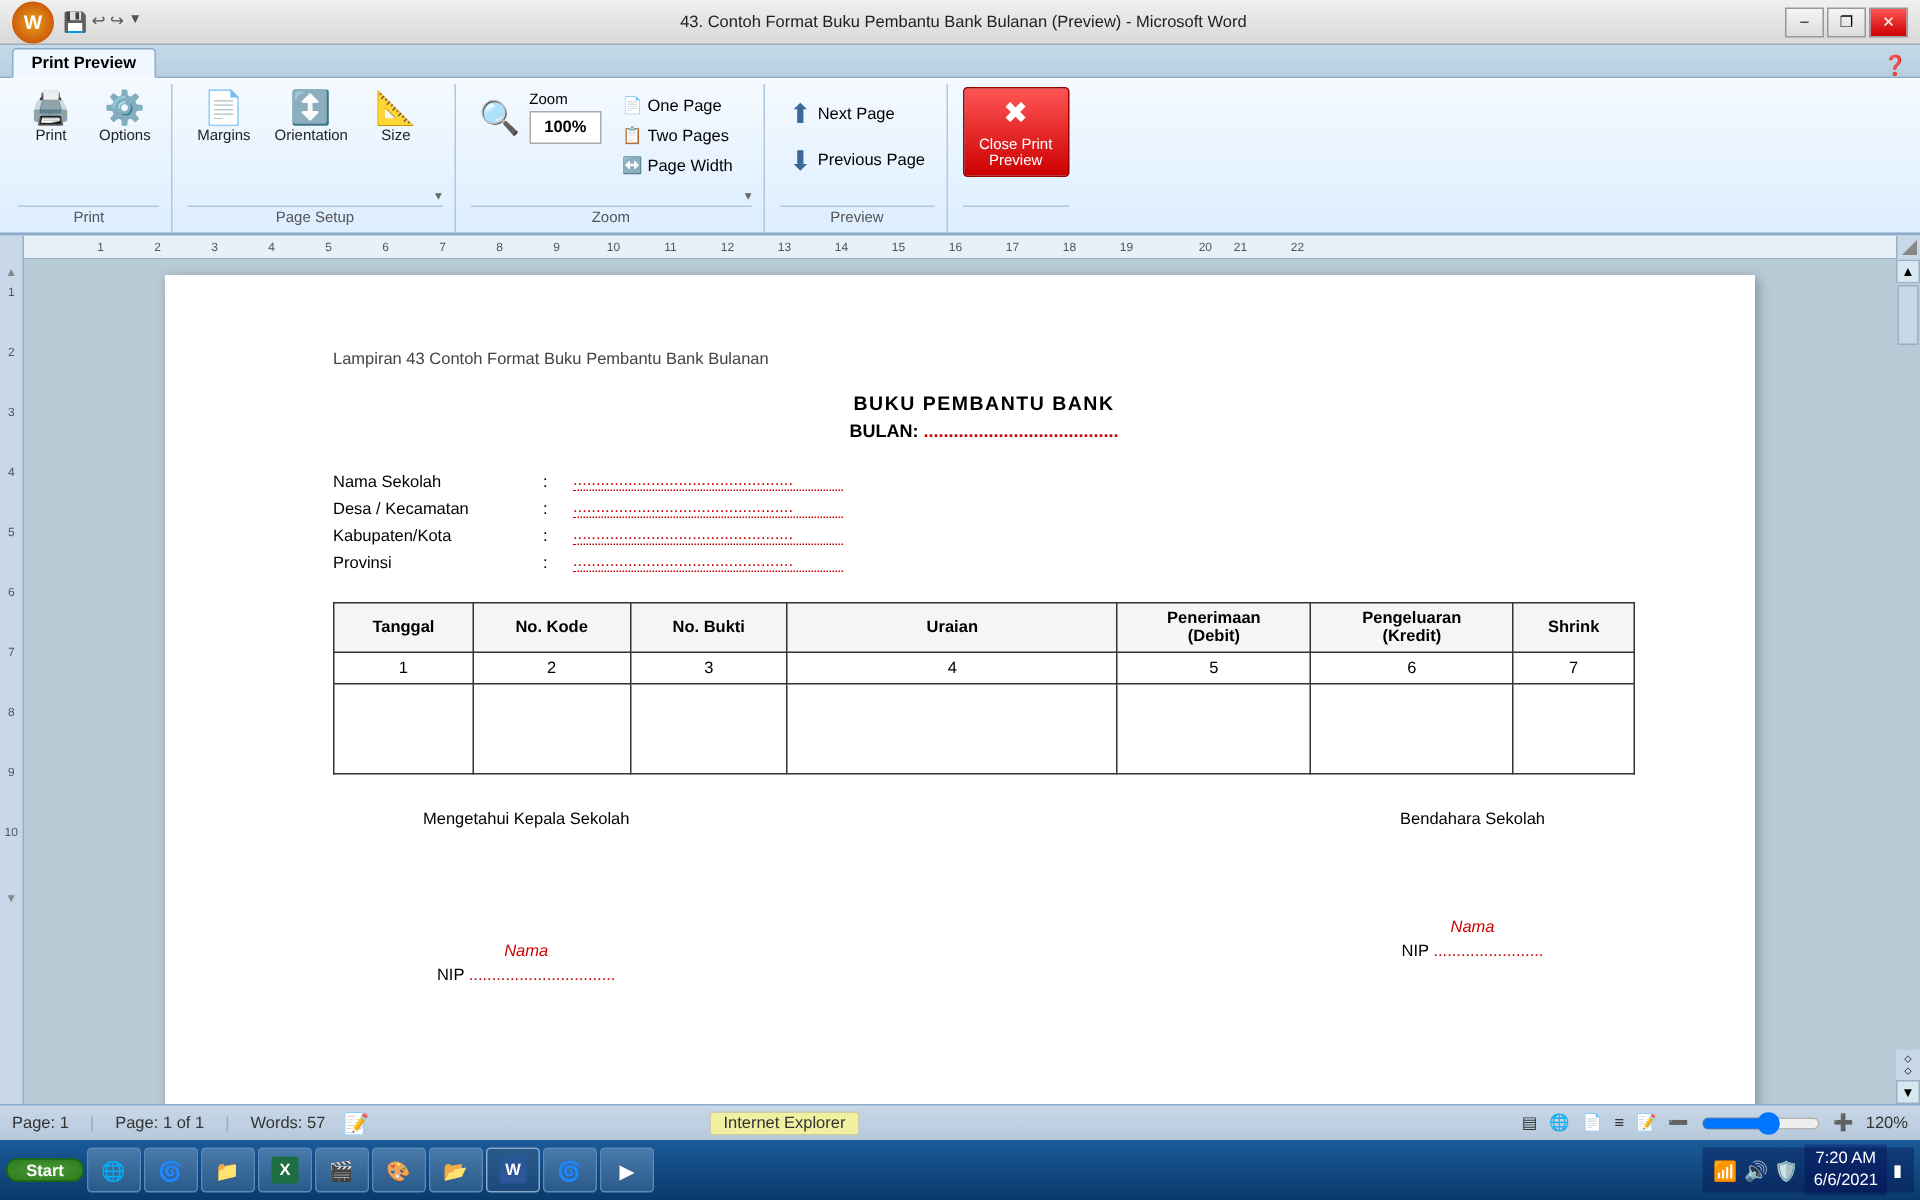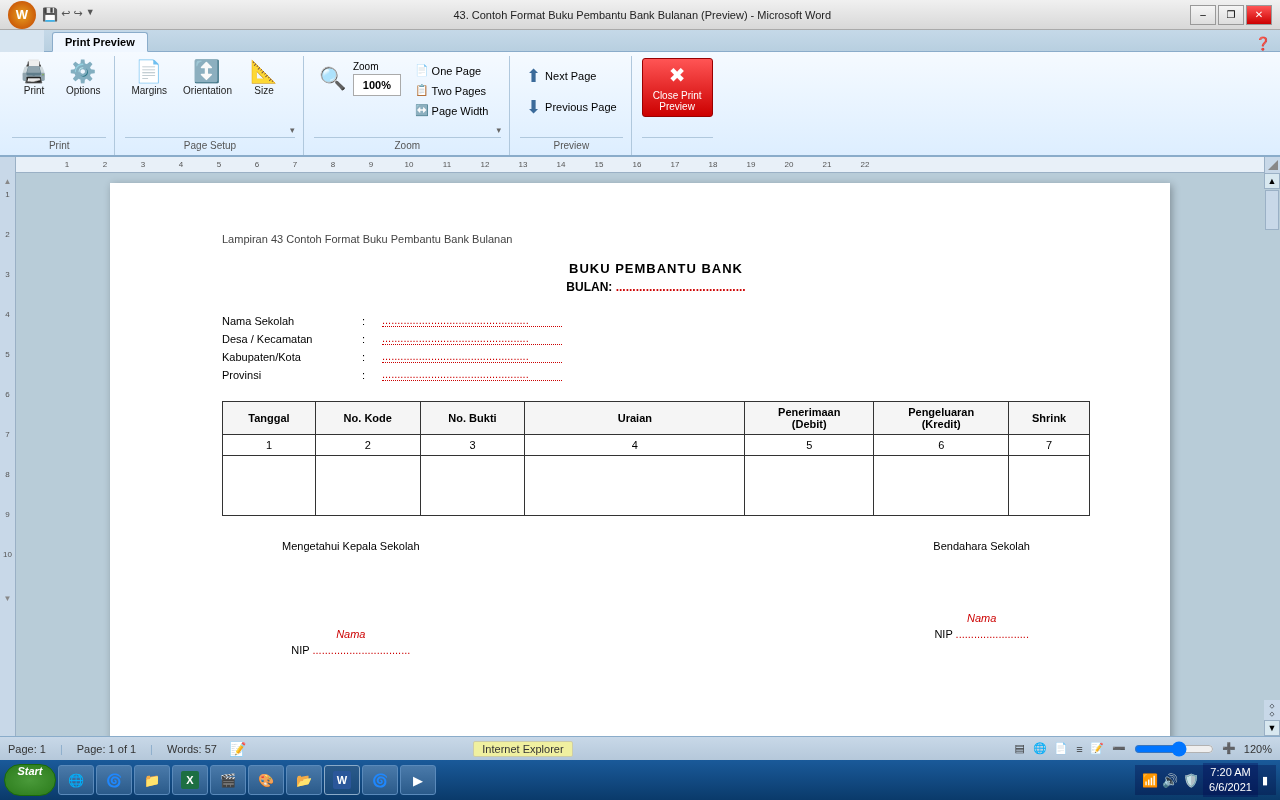--- a/index.html
+++ b/index.html
@@ -27,21 +27,20 @@
     .office-btn { width: 28px; height: 28px; border-radius: 50%; background: radial-gradient(circle, #e8a020, #c04000); display: flex; align-items: center; justify-content: center; color: white; font-weight: bold; font-size: 13px; }
 
     
     .ribbon-tabs {
       height: 22px;
       background: linear-gradient(to bottom, #c5d9e8, #b8cfe0);
       display: flex;
       align-items: flex-end;
       padding-left: 8px;
       border-bottom: 1px solid #8aacca;
-      margin-left: 44px;
     }
     .ribbon-tab {
       padding: 3px 12px;
       font-size: 11px;
       cursor: pointer;
       border-radius: 3px 3px 0 0;
       background: #cce0f0;
       border: 1px solid #8aacca;
       border-bottom: none;
       margin-right: 2px;
@@ -223,27 +222,26 @@
     
     .taskbar {
       height: 40px;
       background: linear-gradient(to bottom, #1a5a9a, #0a3a6a);
       display: flex;
       align-items: center;
       padding: 0 4px;
       gap: 2px;
     }
     .start-btn {
-      width: 52px; height: 32px;
+      width: 52px; height: 16px;
       background: radial-gradient(ellipse, #4a9a3a, #2a7a1a);
       border-radius: 50px;
-      display: flex; align-items: flex-start; justify-content: center;
+      display: flex; align-items: flex-end; justify-content: center;
       color: white; font-weight: bold; font-size: 11px; cursor: pointer;
       border: 1px solid #1a6a0a;
-      font-style: italic;
     }
     .taskbar-app {
       height: 30px;
       background: linear-gradient(to bottom, #4a7aaa, #2a5a8a);
       border: 1px solid #5a8abb;
       border-radius: 3px;
       display: flex; align-items: center; gap: 4px;
       padding: 0 8px; cursor: pointer; color: white; font-size: 11px;
     }
     .taskbar-app.active {
@@ -417,21 +415,21 @@
         <span style="width:38px;font-size:8px;color:#555;text-align:center;">10</span>
         <span style="width:38px;font-size:8px;color:#555;text-align:center;">11</span>
         <span style="width:38px;font-size:8px;color:#555;text-align:center;">12</span>
         <span style="width:38px;font-size:8px;color:#555;text-align:center;">13</span>
         <span style="width:38px;font-size:8px;color:#555;text-align:center;">14</span>
         <span style="width:38px;font-size:8px;color:#555;text-align:center;">15</span>
         <span style="width:38px;font-size:8px;color:#555;text-align:center;">16</span>
         <span style="width:38px;font-size:8px;color:#555;text-align:center;">17</span>
         <span style="width:38px;font-size:8px;color:#555;text-align:center;">18</span>
         <span style="width:38px;font-size:8px;color:#555;text-align:center;">19</span>
-        <span style="width:38px;font-size:8px;color:#555;text-align:center;">20</span>
+        <span style="width:38px;font-size:8px;color:#555;text-align:right;">20</span>
         <span style="width:38px;font-size:8px;color:#555;text-align:center;">21</span>
         <span style="width:38px;font-size:8px;color:#555;text-align:center;">22</span>
       </div>
       <div style="position:absolute;right:0;top:0;width:16px;height:16px;background:#c8d8e8;border-left:1px solid #9ab0c5;display:flex;align-items:center;justify-content:center;">
         <svg width="10" height="10">
             <polygon points="0,10 10,0 10,10" fill="#888"></polygon>
           </svg>
       </div>
     </div>
 

